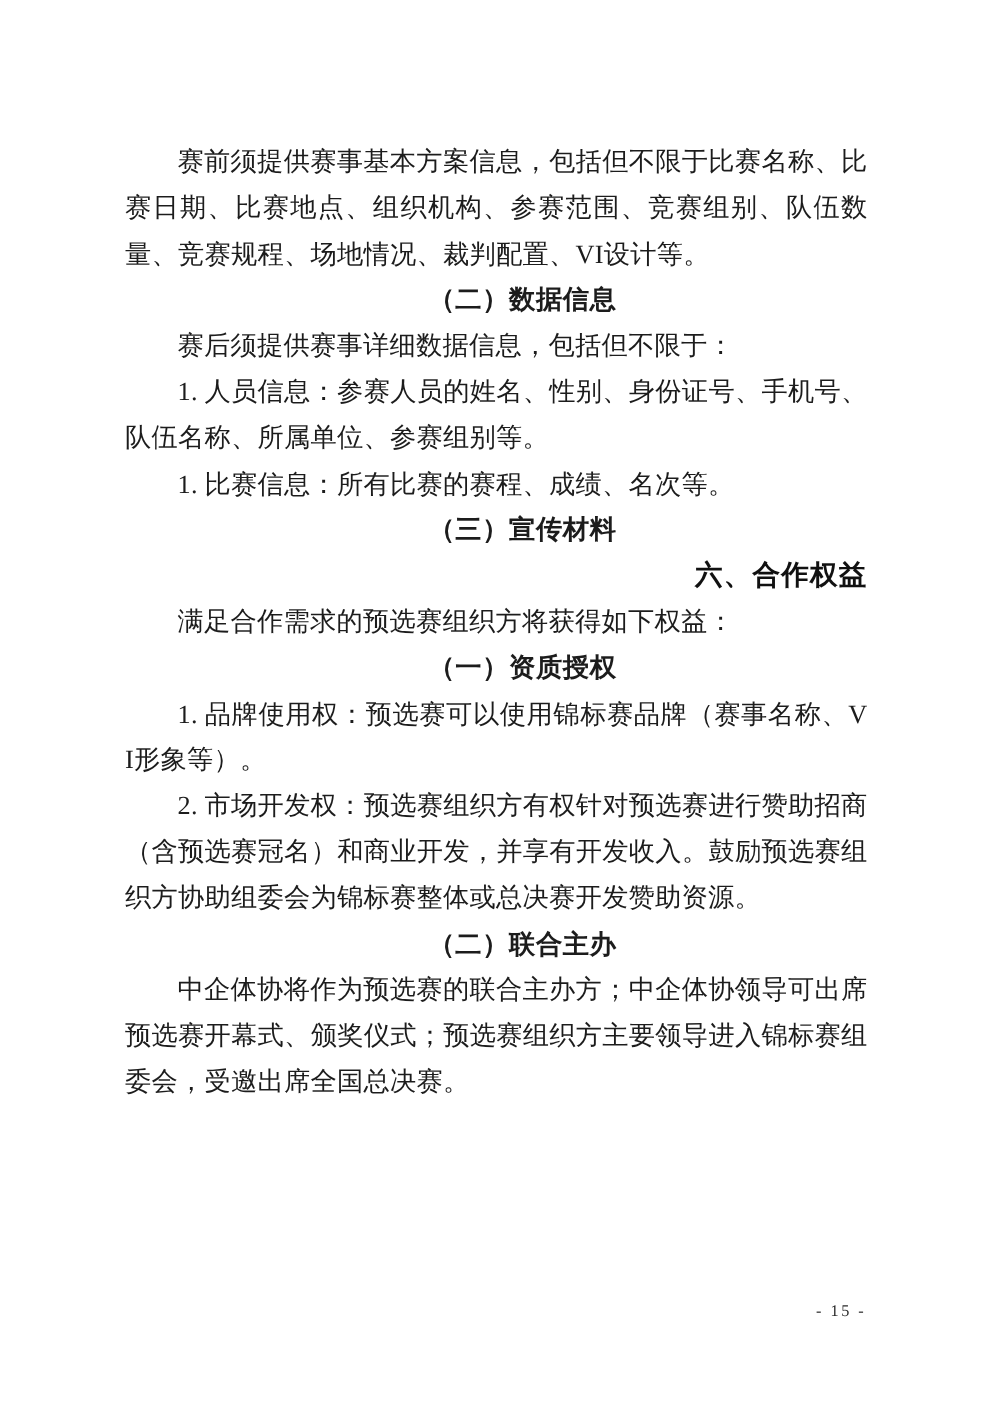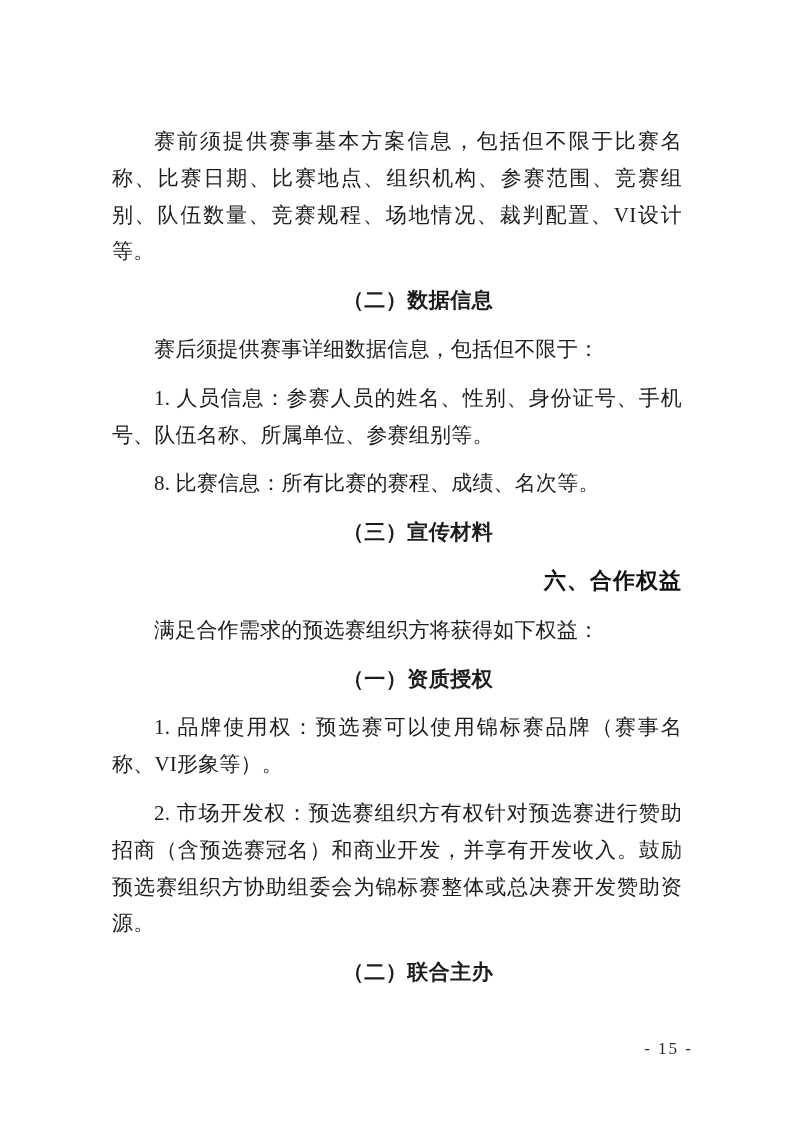--- a/index.html
+++ b/index.html
@@ -16,21 +16,21 @@
     font-family: "Liberation Serif", "DejaVu Serif", serif;
     color: #1c1c1c;
   }
   .content {
     position: absolute;
     top: 111px;
     left: 100px;
     width: 594px;
   }
   .content p {
-    margin: 12px;
+    margin: 0;
     padding: 0;
     font-size: 21px;
     line-height: 36.8px;
     text-indent: 2em;
     text-align: justify;
     text-justify: inter-ideograph;
     letter-spacing: 0.2px;
     word-break: break-all;
   }
   .content p.sub-heading {
@@ -43,39 +43,40 @@
     font-weight: 700;
     font-size: 22px;
     text-align: right;
     letter-spacing: 1px;
     color: #111111;
   }
   .footer {
     position: absolute;
     top: 1038px;
     right: 100px;
-    font-size: 17px;
+    font-size: 13px;
     line-height: 22px;
     letter-spacing: 2px;
     color: #2a2a2a;
     font-family: "Liberation Serif", "DejaVu Serif", serif;
   }
 </style>
 </head>
 <body>
 
 <div class="page">
   <div class="content">
     <p class="body">赛前须提供赛事基本方案信息，包括但不限于比赛名称、比赛日期、比赛地点、组织机构、参赛范围、竞赛组别、队伍数量、竞赛规程、场地情况、裁判配置、VI设计等。</p>
     <p class="sub-heading">（二）数据信息</p>
     <p class="body">赛后须提供赛事详细数据信息，包括但不限于：</p>
     <p class="body">1. 人员信息：参赛人员的姓名、性别、身份证号、手机号、队伍名称、所属单位、参赛组别等。</p>
-    <p class="body">8. 比赛信息：所有比赛的赛程、成绩、名次等。</p>
+    <p class="body">1. 比赛信息：所有比赛的赛程、成绩、名次等。</p>
     <p class="sub-heading">（三）宣传材料</p>
     <p class="section-heading">六、合作权益</p>
     <p class="body">满足合作需求的预选赛组织方将获得如下权益：</p>
     <p class="sub-heading">（一）资质授权</p>
     <p class="body">1. 品牌使用权：预选赛可以使用锦标赛品牌（赛事名称、VI形象等）。</p>
     <p class="body">2. 市场开发权：预选赛组织方有权针对预选赛进行赞助招商（含预选赛冠名）和商业开发，并享有开发收入。鼓励预选赛组织方协助组委会为锦标赛整体或总决赛开发赞助资源。</p>
     <p class="sub-heading">（二）联合主办</p>
+    <p class="body">中企体协将作为预选赛的联合主办方；中企体协领导可出席预选赛开幕式、颁奖仪式；预选赛组织方主要领导进入锦标赛组委会，受邀出席全国总决赛。</p>
   </div>
   <div class="footer">- 15 -</div>
 </div>
 
 </body></html>

